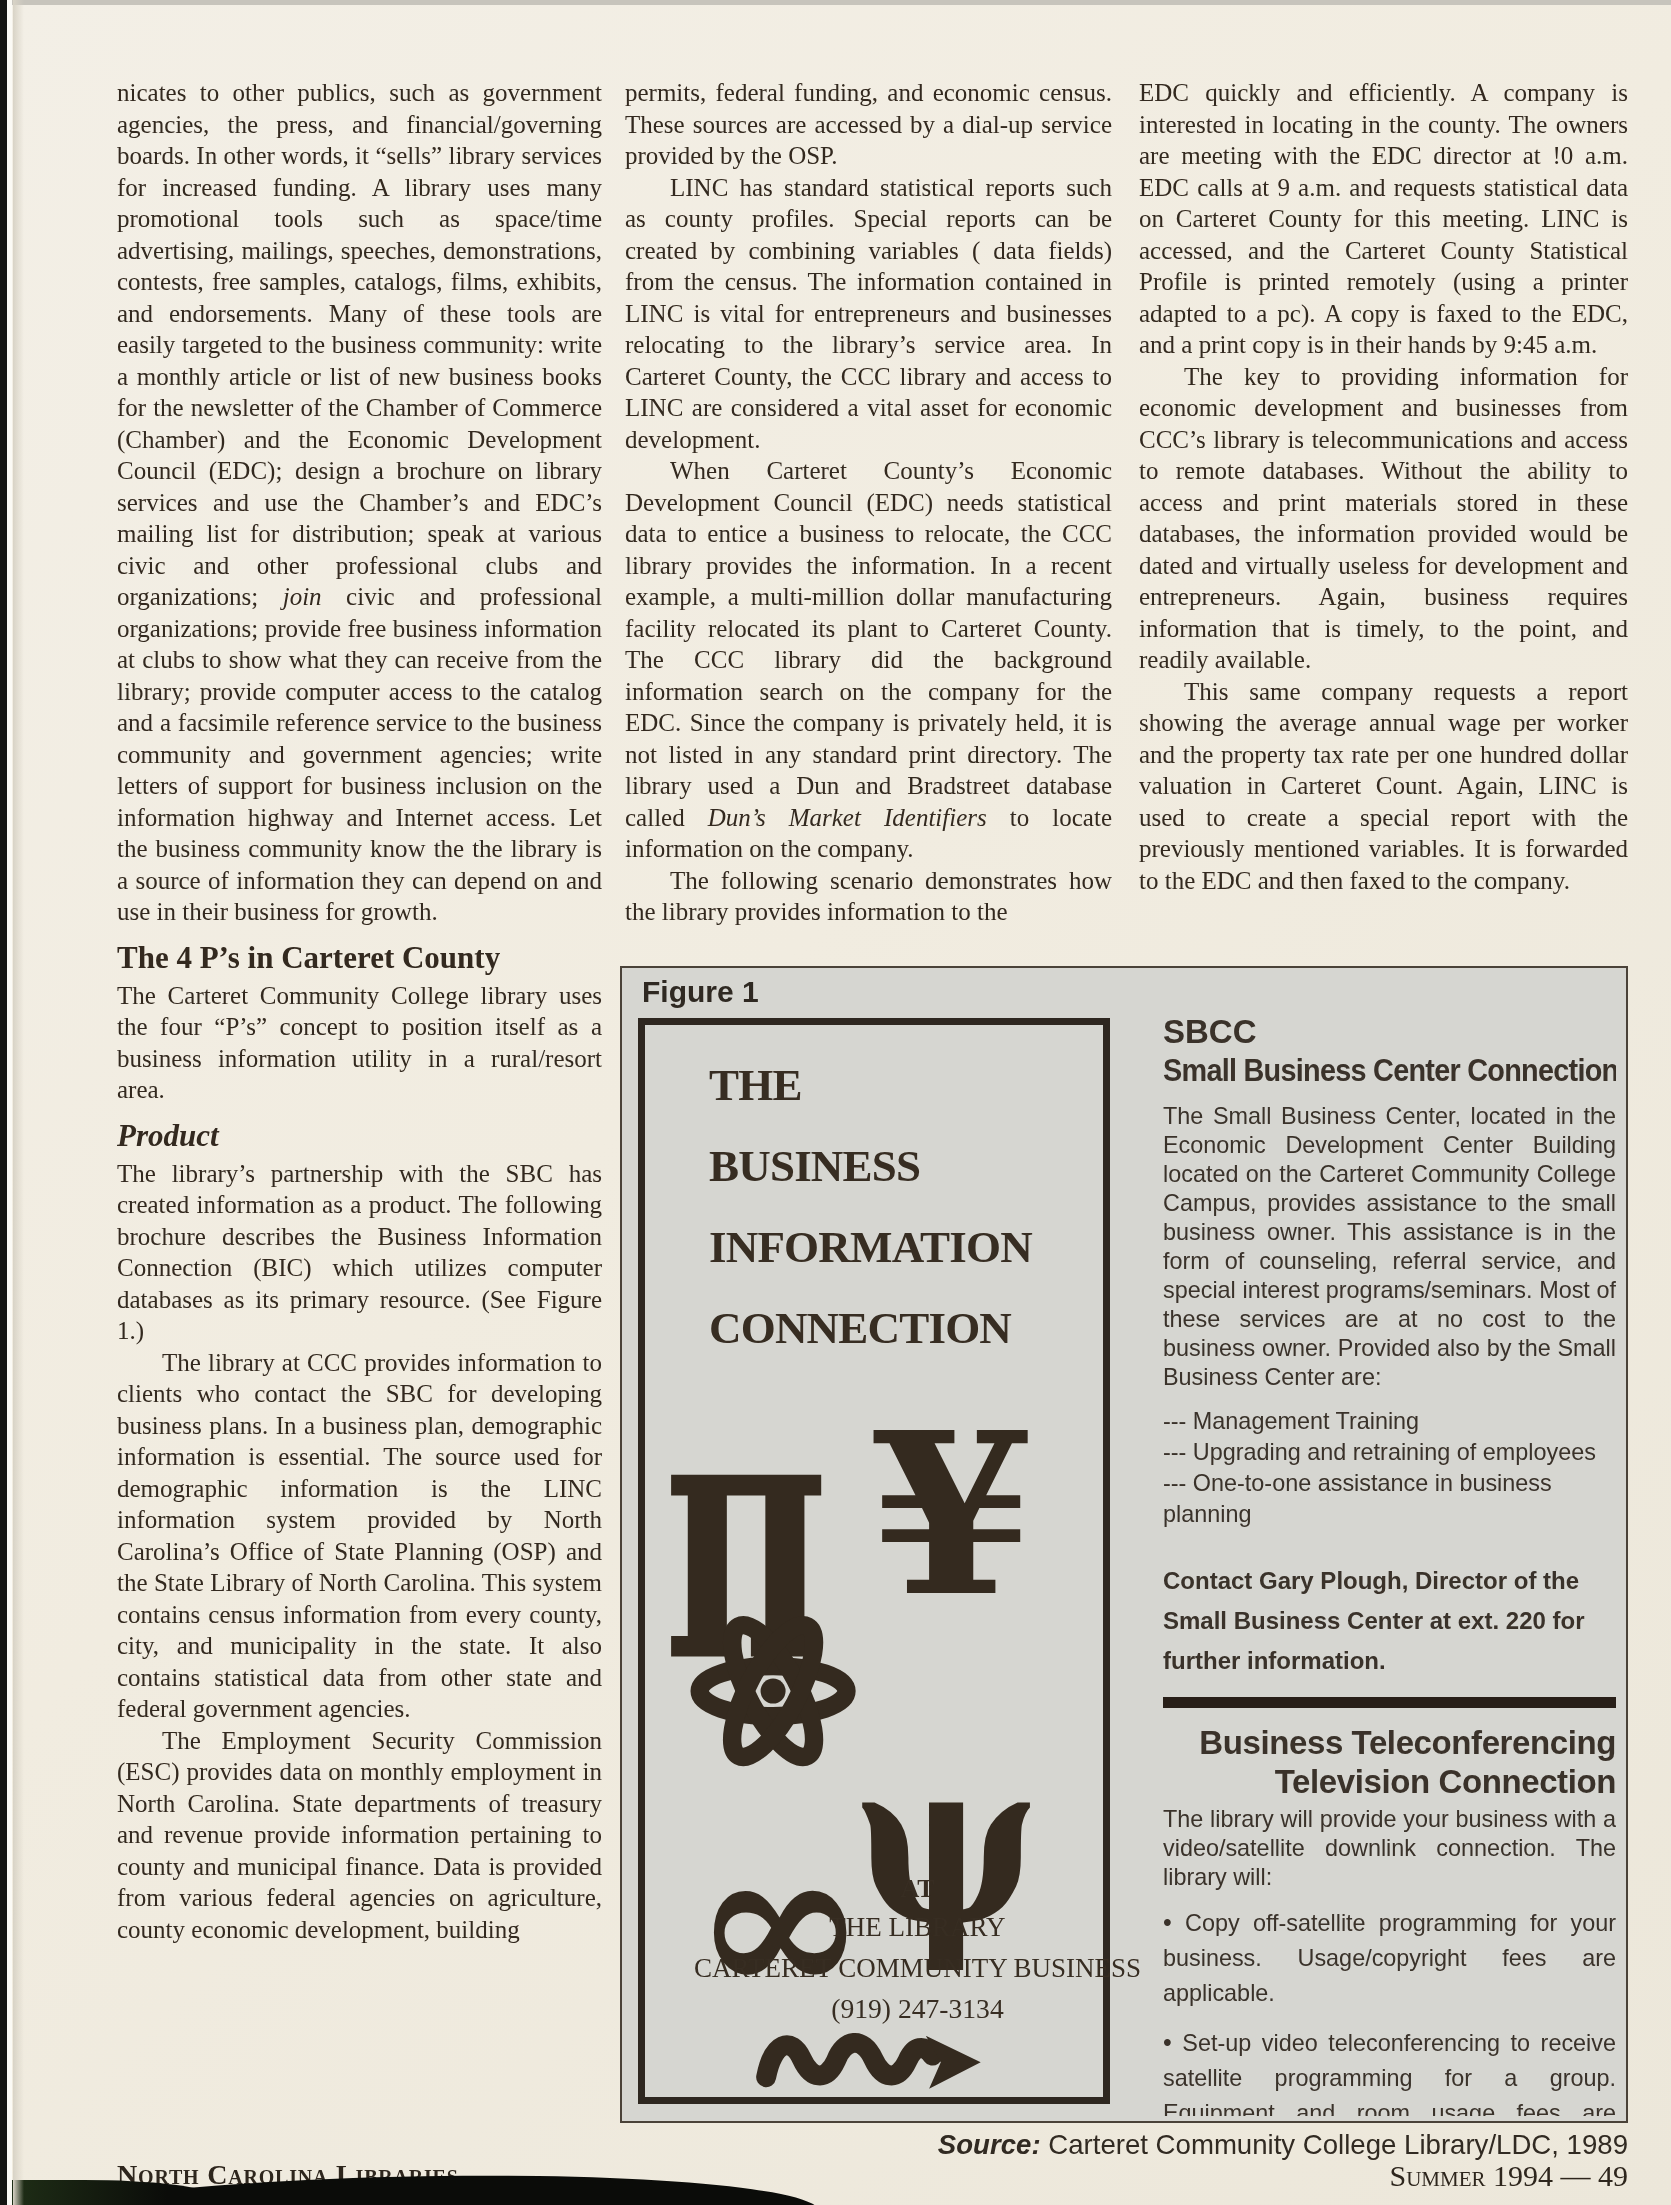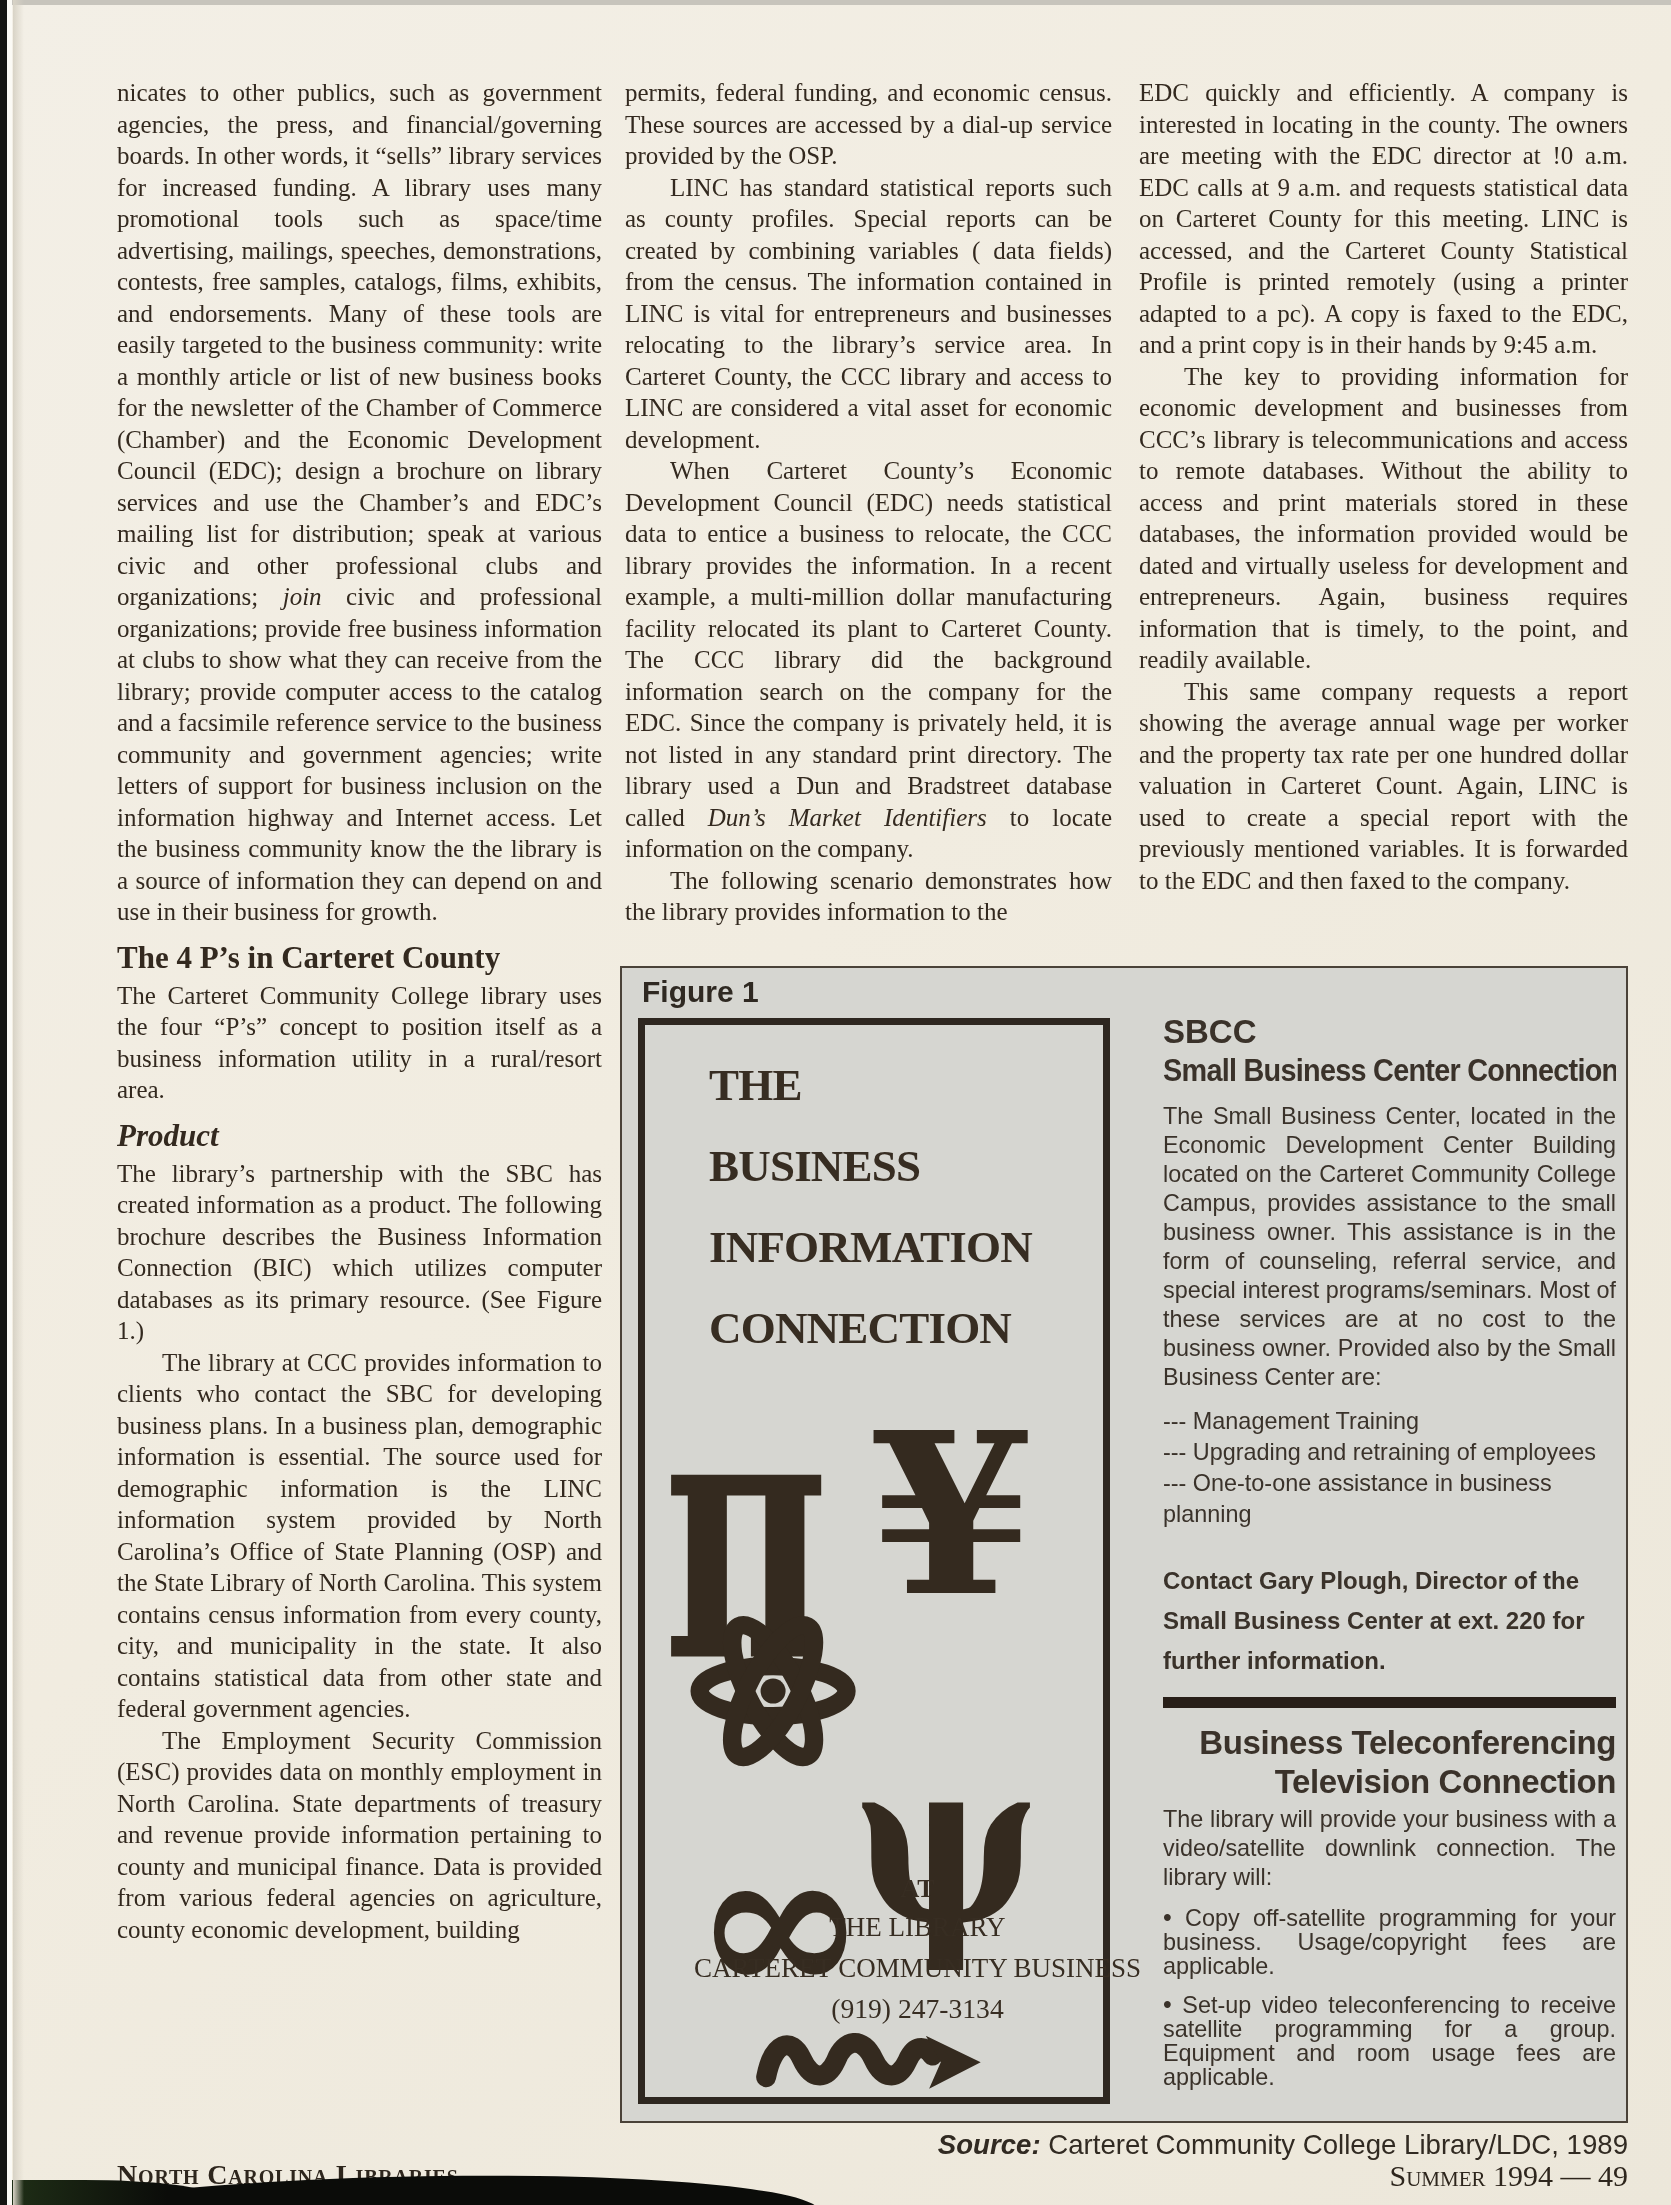--- a/index.html
+++ b/index.html
@@ -51,21 +51,21 @@
   #sbcc-panel{position:absolute;left:541px;top:45px;width:453px;height:1103px;overflow:hidden;
               font-family:"Liberation Sans",sans-serif;color:#3a322a;}
   .fig-h1{font-size:33px;font-weight:bold;line-height:38px;margin:0;}
   .fig-h2{font-size:32px;font-weight:bold;line-height:38px;margin:0;letter-spacing:-0.8px;
           transform:scaleX(.9);transform-origin:left;white-space:nowrap;}
   .fig-h3{font-size:33px;font-weight:bold;line-height:39px;margin:15px 0 3.3px 0;letter-spacing:-0.4px;text-align:right;}
   .fig-body{font-size:23.4px;line-height:29px;text-align:justify;margin:13.4px 0 0 0;}
   .fig-list{font-size:23.4px;line-height:31px;margin:13.4px 0 0 0;}
   .fig-contact{font-size:24px;line-height:40px;font-weight:bold;margin:31px 0 0 0;}
   .fig-bar{height:11px;background:#281f18;margin-top:16.7px;}
-  .fig-bullet{font-size:23.4px;line-height:24px;text-align:justify;margin:13.4px 0 0 0;}
+  .fig-bullet{font-size:23.4px;line-height:35px;text-align:justify;margin:13.4px 0 0 0;}
   .fig-bullet .dot{font-size:25px;}
   
   #source-line{position:absolute;right:43px;top:2129px;font-family:"Liberation Sans",sans-serif;
                font-size:27.6px;color:#312a22;}
   #source-line .lbl{font-weight:bold;font-style:italic;}
   #footer-left{position:absolute;left:117px;top:2159px;font-size:28px;font-variant:small-caps;
                font-weight:bold;letter-spacing:0.8px;color:#2e261d;}
   #footer-right{position:absolute;right:43px;top:2159px;font-size:30px;font-variant:small-caps;
                 color:#2e261d;}
 </style>

